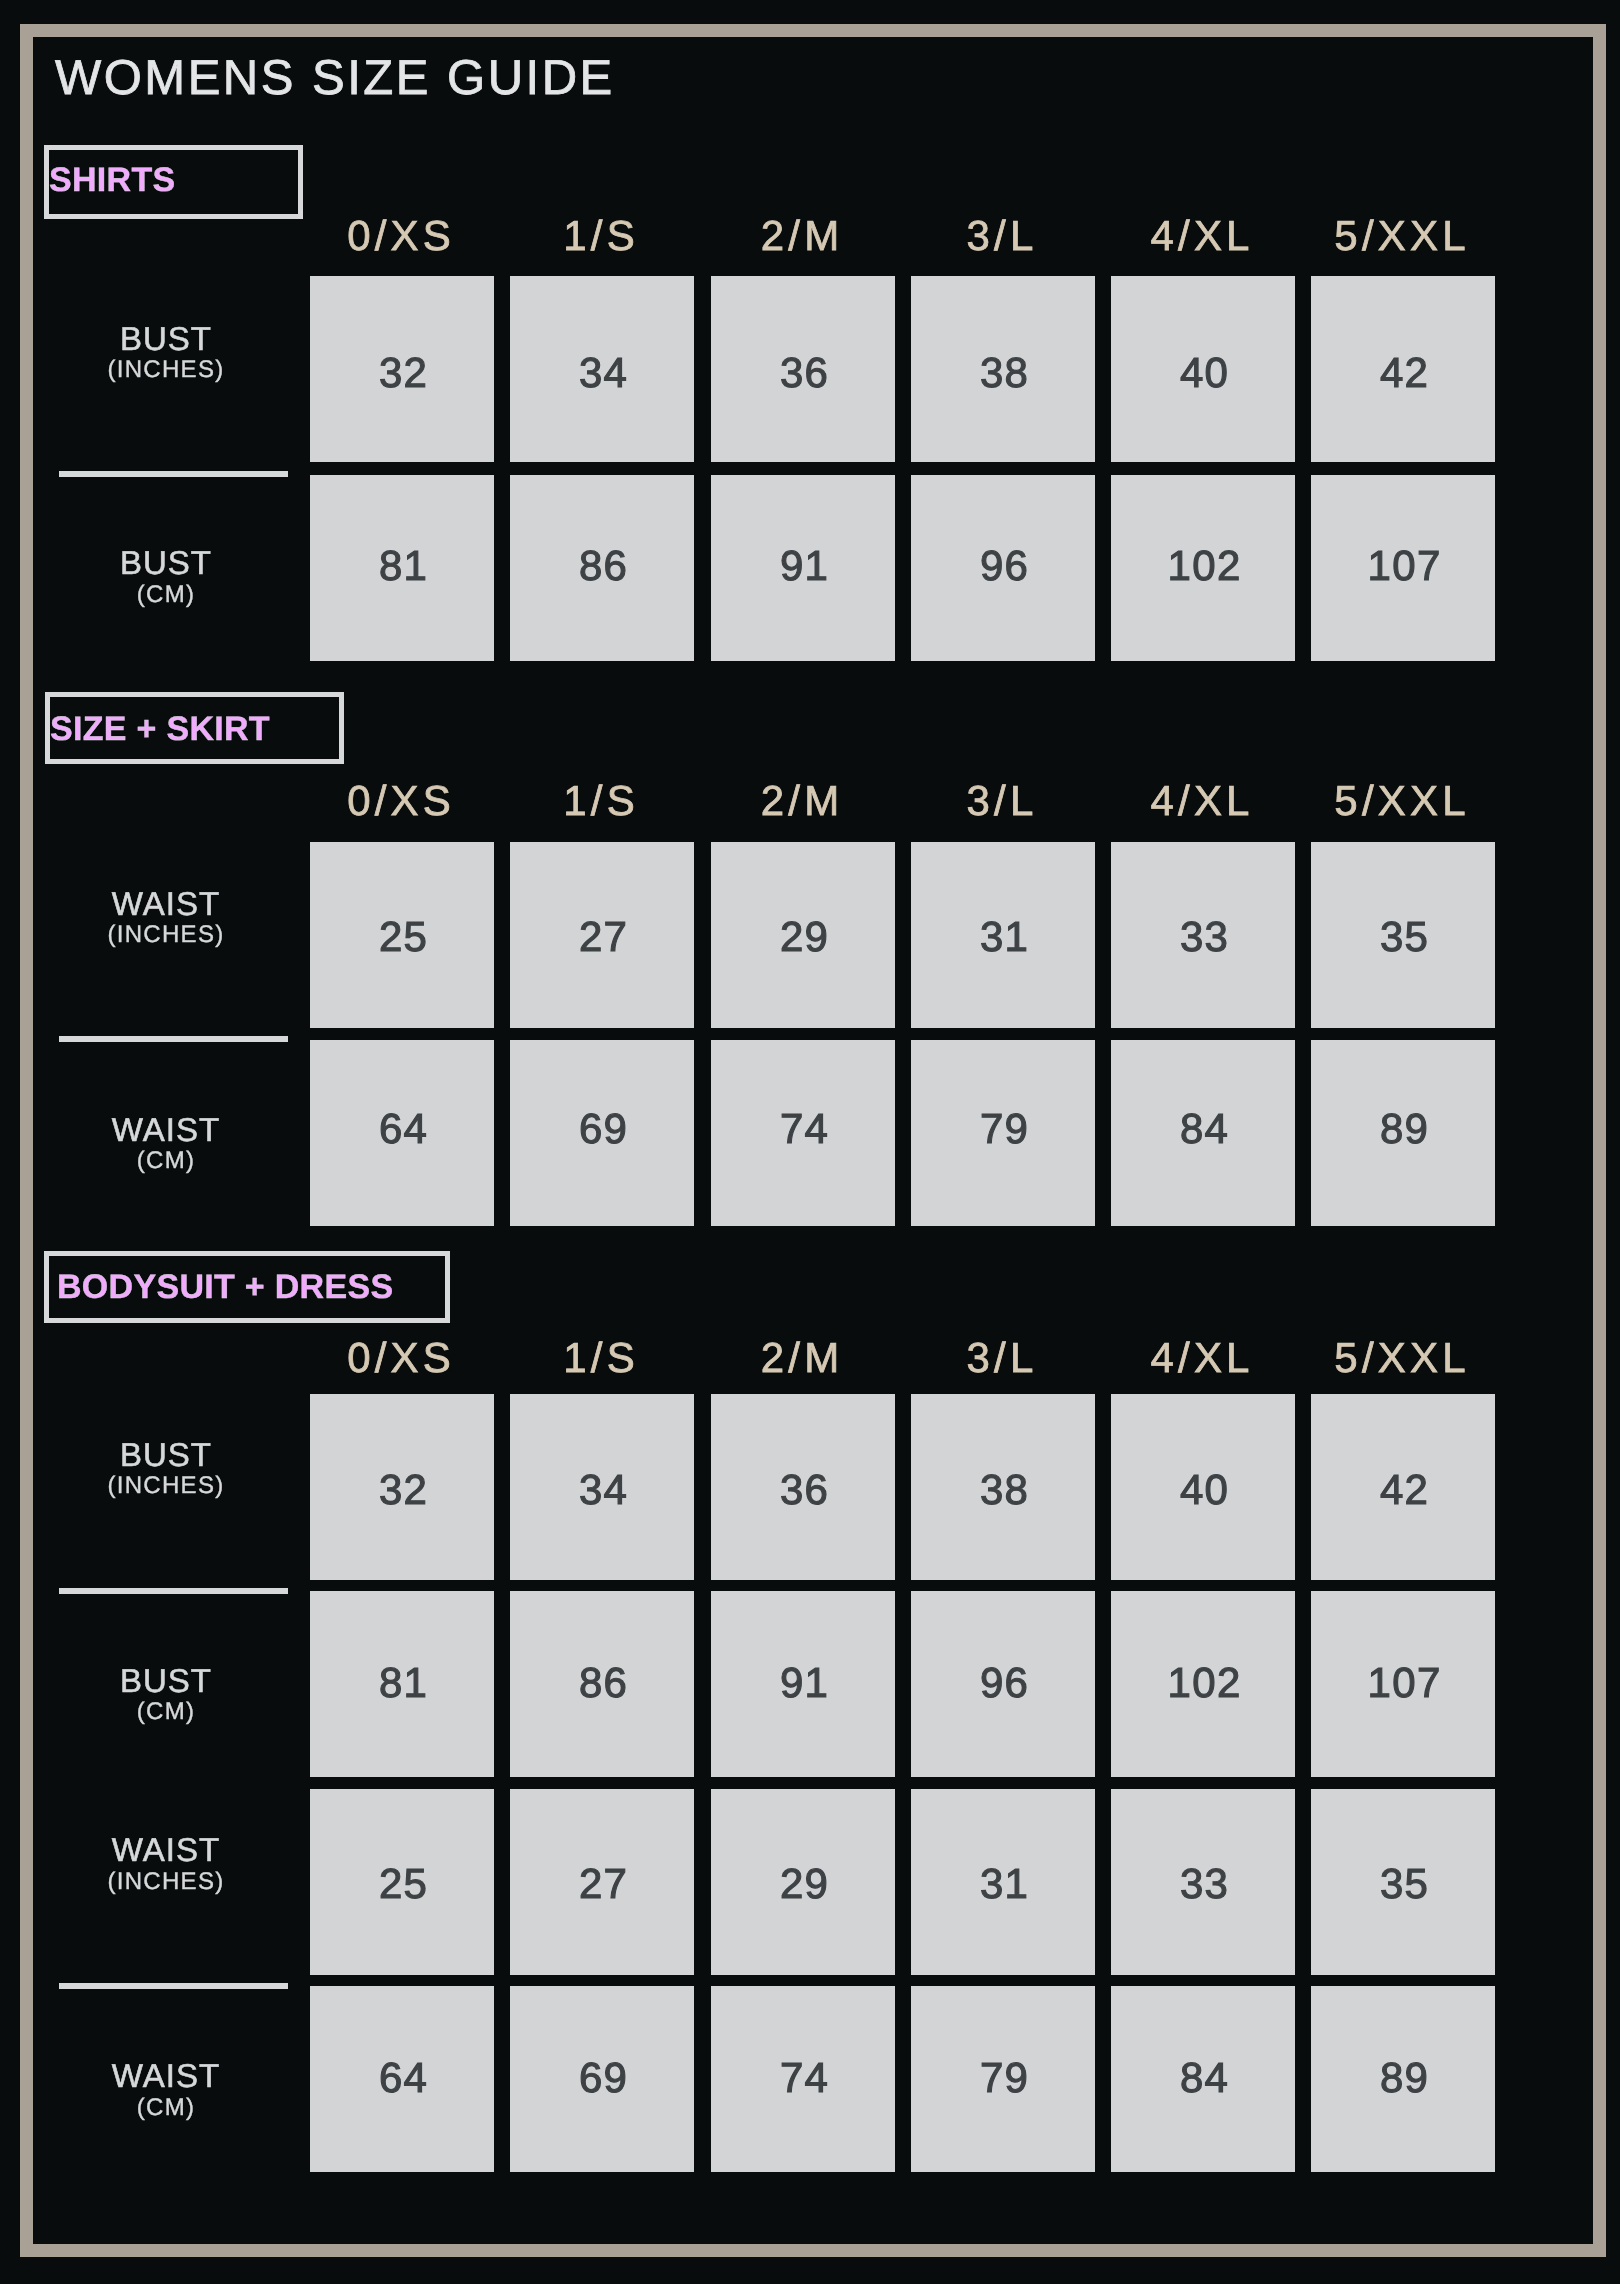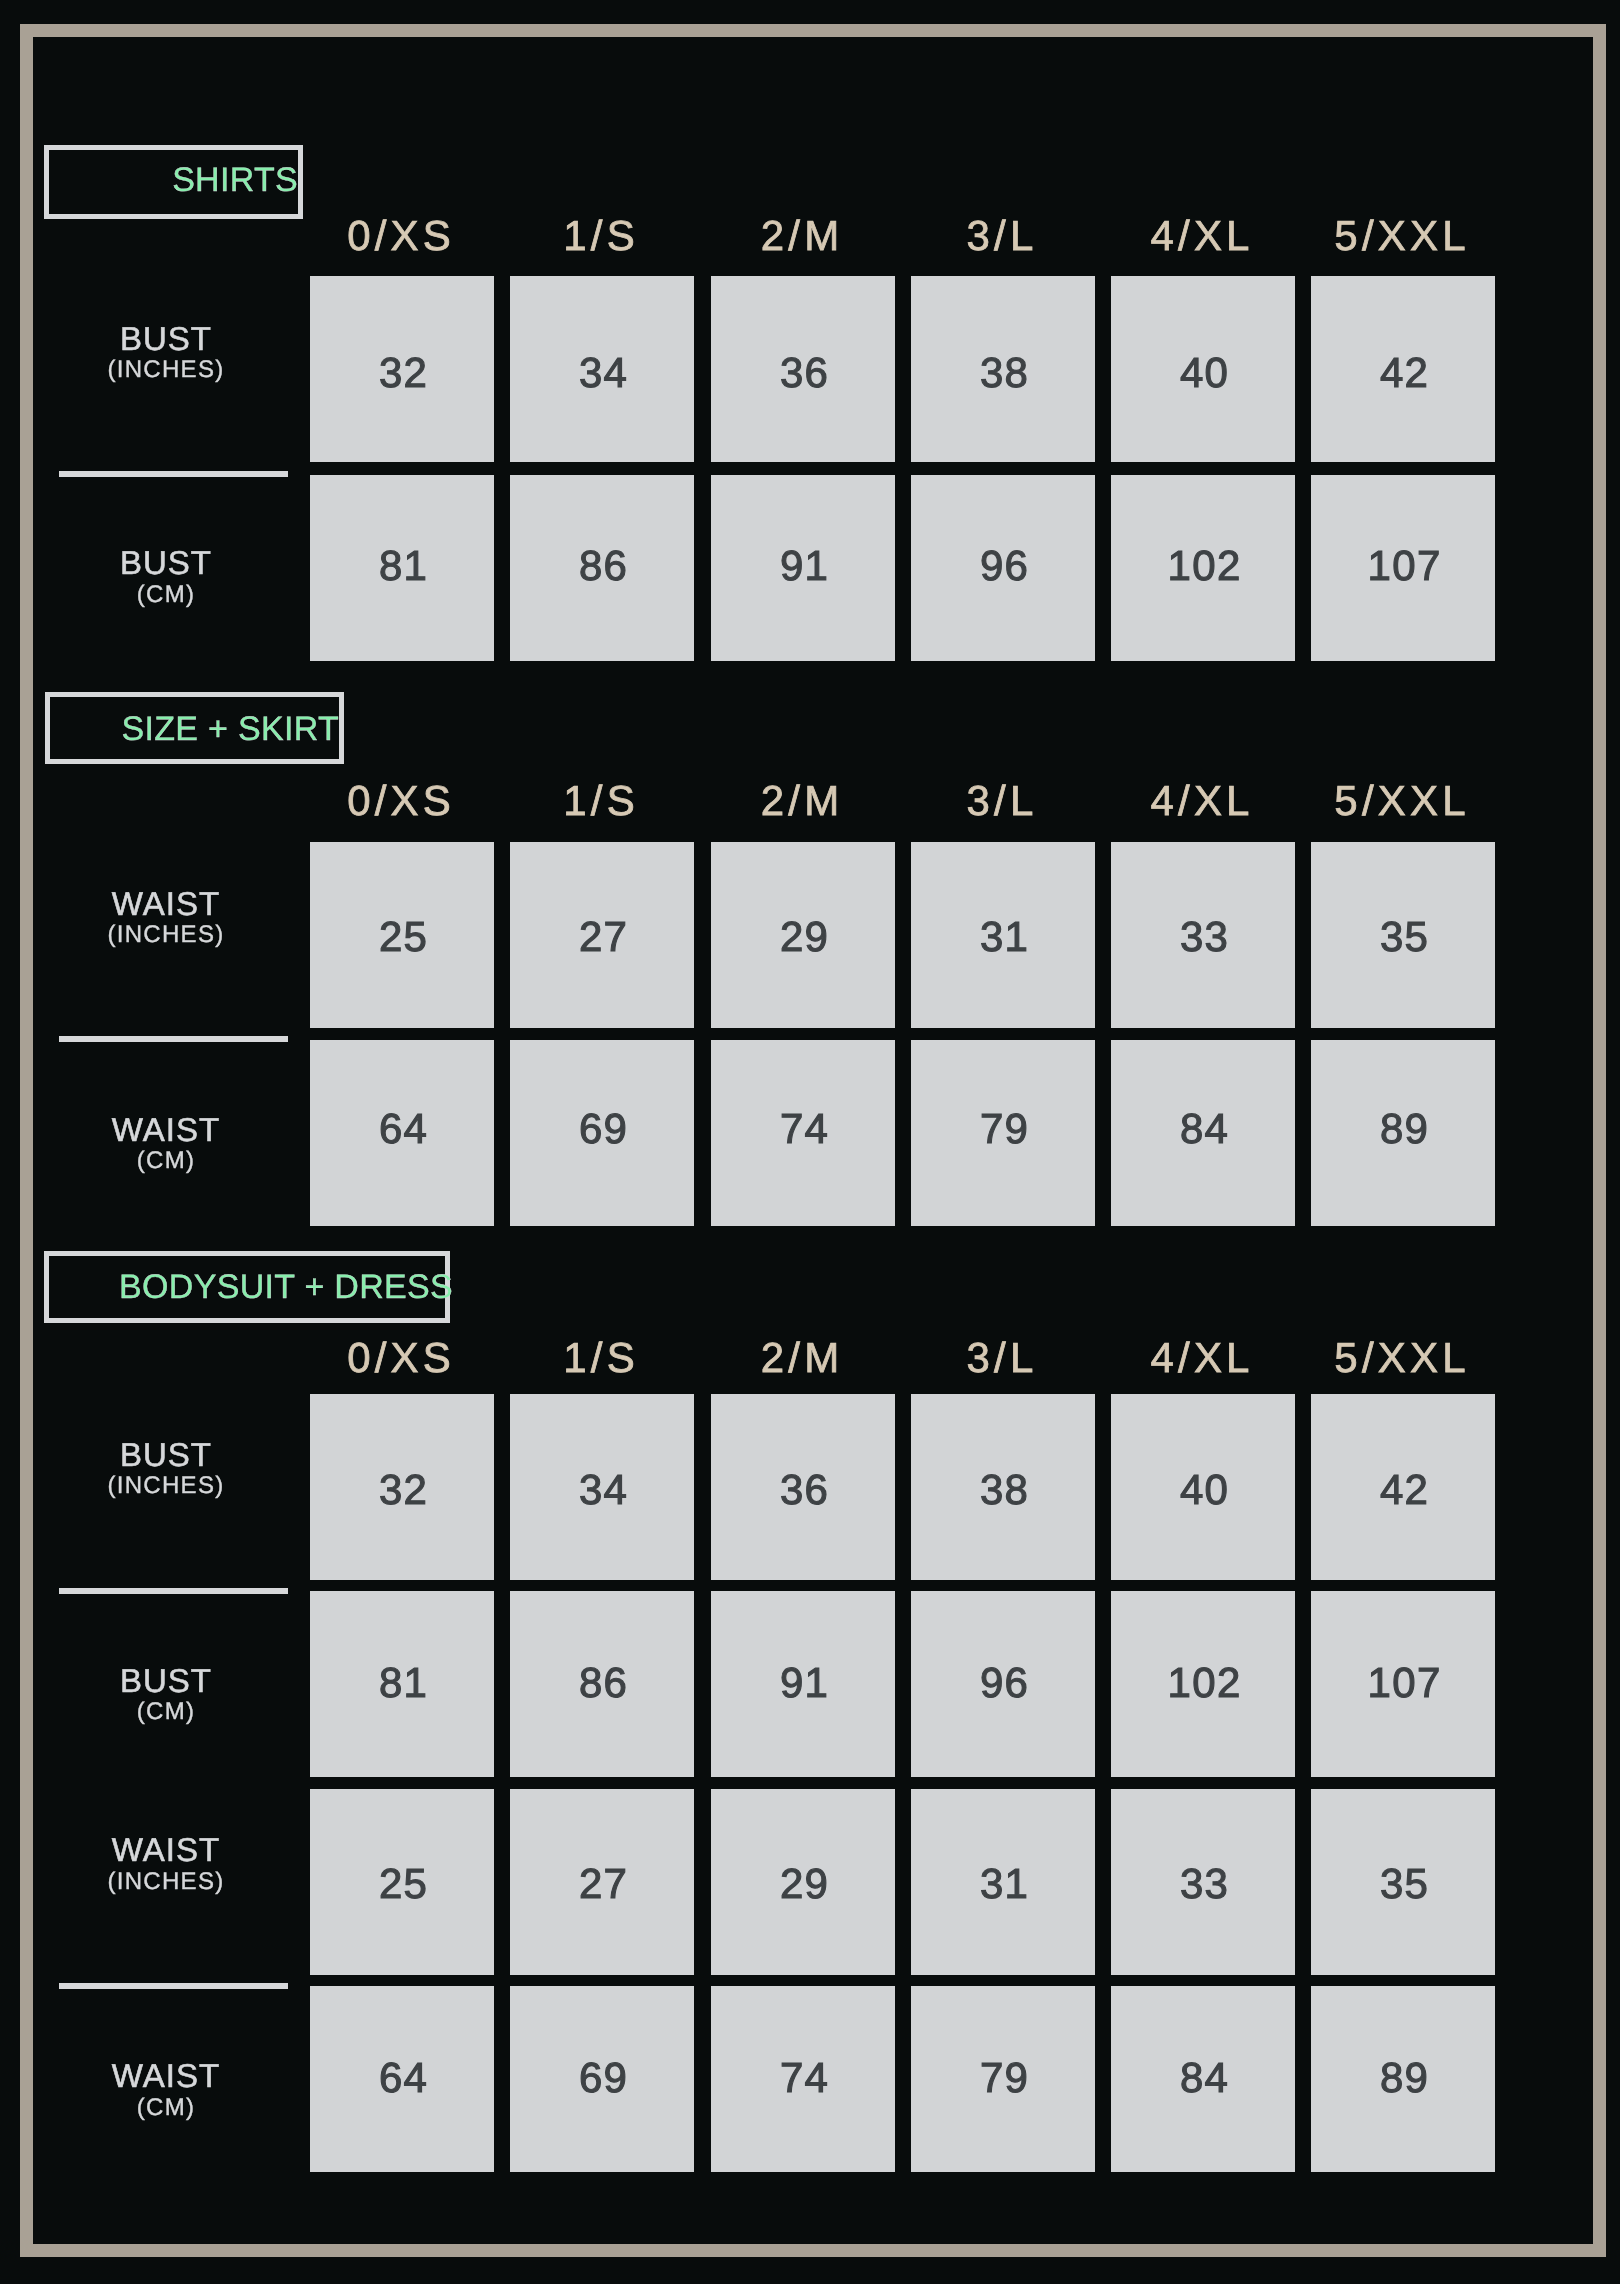--- a/index.html
+++ b/index.html
@@ -12,22 +12,22 @@
 
 .frame{position:absolute;left:20px;top:24px;width:1586px;height:2233px;
        border:13px solid #a9a195;box-sizing:border-box;}
 
 .title{position:absolute;left:55px;top:54px;margin:0;
        font-size:49px;font-weight:400;letter-spacing:2.5px;color:#e3e5e7;
        -webkit-text-stroke:0.8px #e3e5e7;
        line-height:1;white-space:nowrap;}
 
 .sec-title{position:absolute;border:5.8px solid #d6d8da;box-sizing:border-box;
-       display:flex;align-items:center;justify-content:flex-end;color:#86efac;
-       font-size:34px;font-weight:400;letter-spacing:0.3px;line-height:1;white-space:nowrap;
+       display:flex;align-items:center;justify-content:flex-start;color:#f0abfc;
+       font-size:34px;font-weight:700;letter-spacing:0.3px;line-height:1;white-space:nowrap;
        -webkit-text-stroke:0.4px #d6d8da;}
 .sec-title > span{display:block;position:relative;}
 
 .hdr{position:absolute;text-align:center;color:#d6c9b4;font-size:42px;font-weight:400;
      letter-spacing:4.2px;text-indent:-1.9px;line-height:1;white-space:nowrap;
      -webkit-text-stroke:0.8px #d6c9b4;}
 
 .cell{position:absolute;background:#d2d4d6;overflow:hidden;}
 .cval{position:absolute;left:0;width:100%;display:block;text-align:center;color:#3e4245;
       font-size:42px;font-weight:400;letter-spacing:1.3px;text-indent:3.2px;line-height:1;
@@ -38,20 +38,21 @@
 .runit{position:absolute;text-align:center;color:#d6d8da;line-height:1;white-space:nowrap;
       font-size:24px;letter-spacing:1.3px;-webkit-text-stroke:0.4px #d6d8da;}
 
 .divline{position:absolute;background:#d6d8da;}
 </style>
 </head>
 <body>
 
 <div id="page">
   <div class="frame"></div>
+  <h1 class="title">WOMENS SIZE GUIDE</h1>
   <section>
     <div class="sec-title" style="left:44px;top:145px;width:259px;height:74px">
         <span style="top:-1.9px;left:0px">SHIRTS</span>
       </div>
     <div class="hdr" style="left:310px;top:215px;width:184px">0/XS</div>
     <div class="hdr" style="left:510px;top:215px;width:184px">1/S</div>
     <div class="hdr" style="left:711px;top:215px;width:184px">2/M</div>
     <div class="hdr" style="left:911px;top:215px;width:184px">3/L</div>
     <div class="hdr" style="left:1111px;top:215px;width:184px">4/XL</div>
     <div class="hdr" style="left:1311px;top:215px;width:184px">5/XXL</div>

